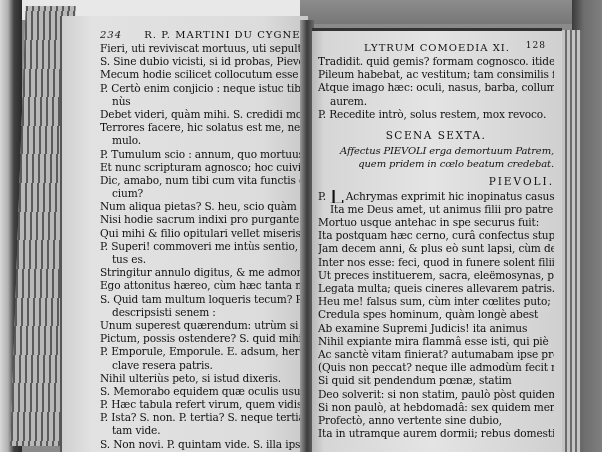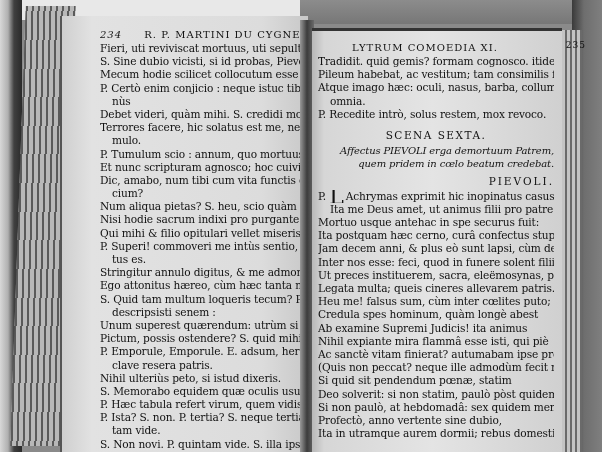--- a/index.html
+++ b/index.html
@@ -41,21 +41,21 @@
     }
     .gutter { position: absolute; left: 300px; top: 20px; width: 14px; height: 432px;
       background: linear-gradient(to right, #9a9a9a, #3c3c3c 50%, #6a6a6a); }
 
     .header {
       position: absolute; font-size: 10px; letter-spacing: 1px;
       white-space: nowrap;
     }
     .page-left .header { left: 38px; top: 13px; width: 200px; }
     .page-left .header .pnum { margin-right: 18px; font-style: italic; }
-    .page-right .header { left: 0; top: 11px; width: 250px; text-align: left; padding-left: 40px; }
+    .page-right .header { left: 0; top: 11px; width: 250px; text-align: center; }
     .page-right .header .pnum { position: absolute; right: 16px; top: -2px; font-size: 9px; }
 
     .lines {
       position: absolute;
       font-size: 10.6px;
       line-height: 13.2px;
       white-space: nowrap;
       letter-spacing: -0.15px;
     }
     .page-left .lines { left: 38px; top: 26px; width: 208px; }
@@ -118,28 +118,28 @@
       <span class="line">S. Non novi. P. quintam vide. S. illa ipsa est, Pie-</span>
       <span class="line indent">voli,</span>
     </div>
 </div>
 
 <div class="gutter"></div>
 
 <div class="page page-right">
   <div class="header">
     <span>LYTRUM COMOEDIA XI.</span>
-    <span class="pnum">235</span>
+    <span class="pnum">128</span>
   </div>
   <div class="lines" id="right-lines">
     <div id="right-top">
         <span class="line">Tradidit. quid gemis? formam cognosco. itidem</span>
         <span class="line">Pileum habebat, ac vestitum; tam consimilis fuit</span>
         <span class="line">Atque imago hæc: oculi, nasus, barba, collum,</span>
-        <span class="line indent">omnia.</span>
+        <span class="line indent">aurem.</span>
         <span class="line">P. Recedite intrò, solus restem, mox revoco.</span>
       </div>
     <span class="line center scene">SCENA SEXTA.</span>
     <span class="line center italic">Affectus PIEVOLI erga demortuum Patrem,</span>
     <span class="line center italic">quem pridem in cœlo beatum credebat.</span>
     <span class="line center speaker">PIEVOLI.</span>
     <div id="right-body">
         <span class="line dropcap-line"><span>P.</span> <span class="drop">L</span><span>Achrymas exprimit hic inopinatus casus.</span></span>
         <span class="line indent">Ita me Deus amet, ut animus filii pro patre</span>
         <span class="line">Mortuo usque antehac in spe securus fuit:</span>

